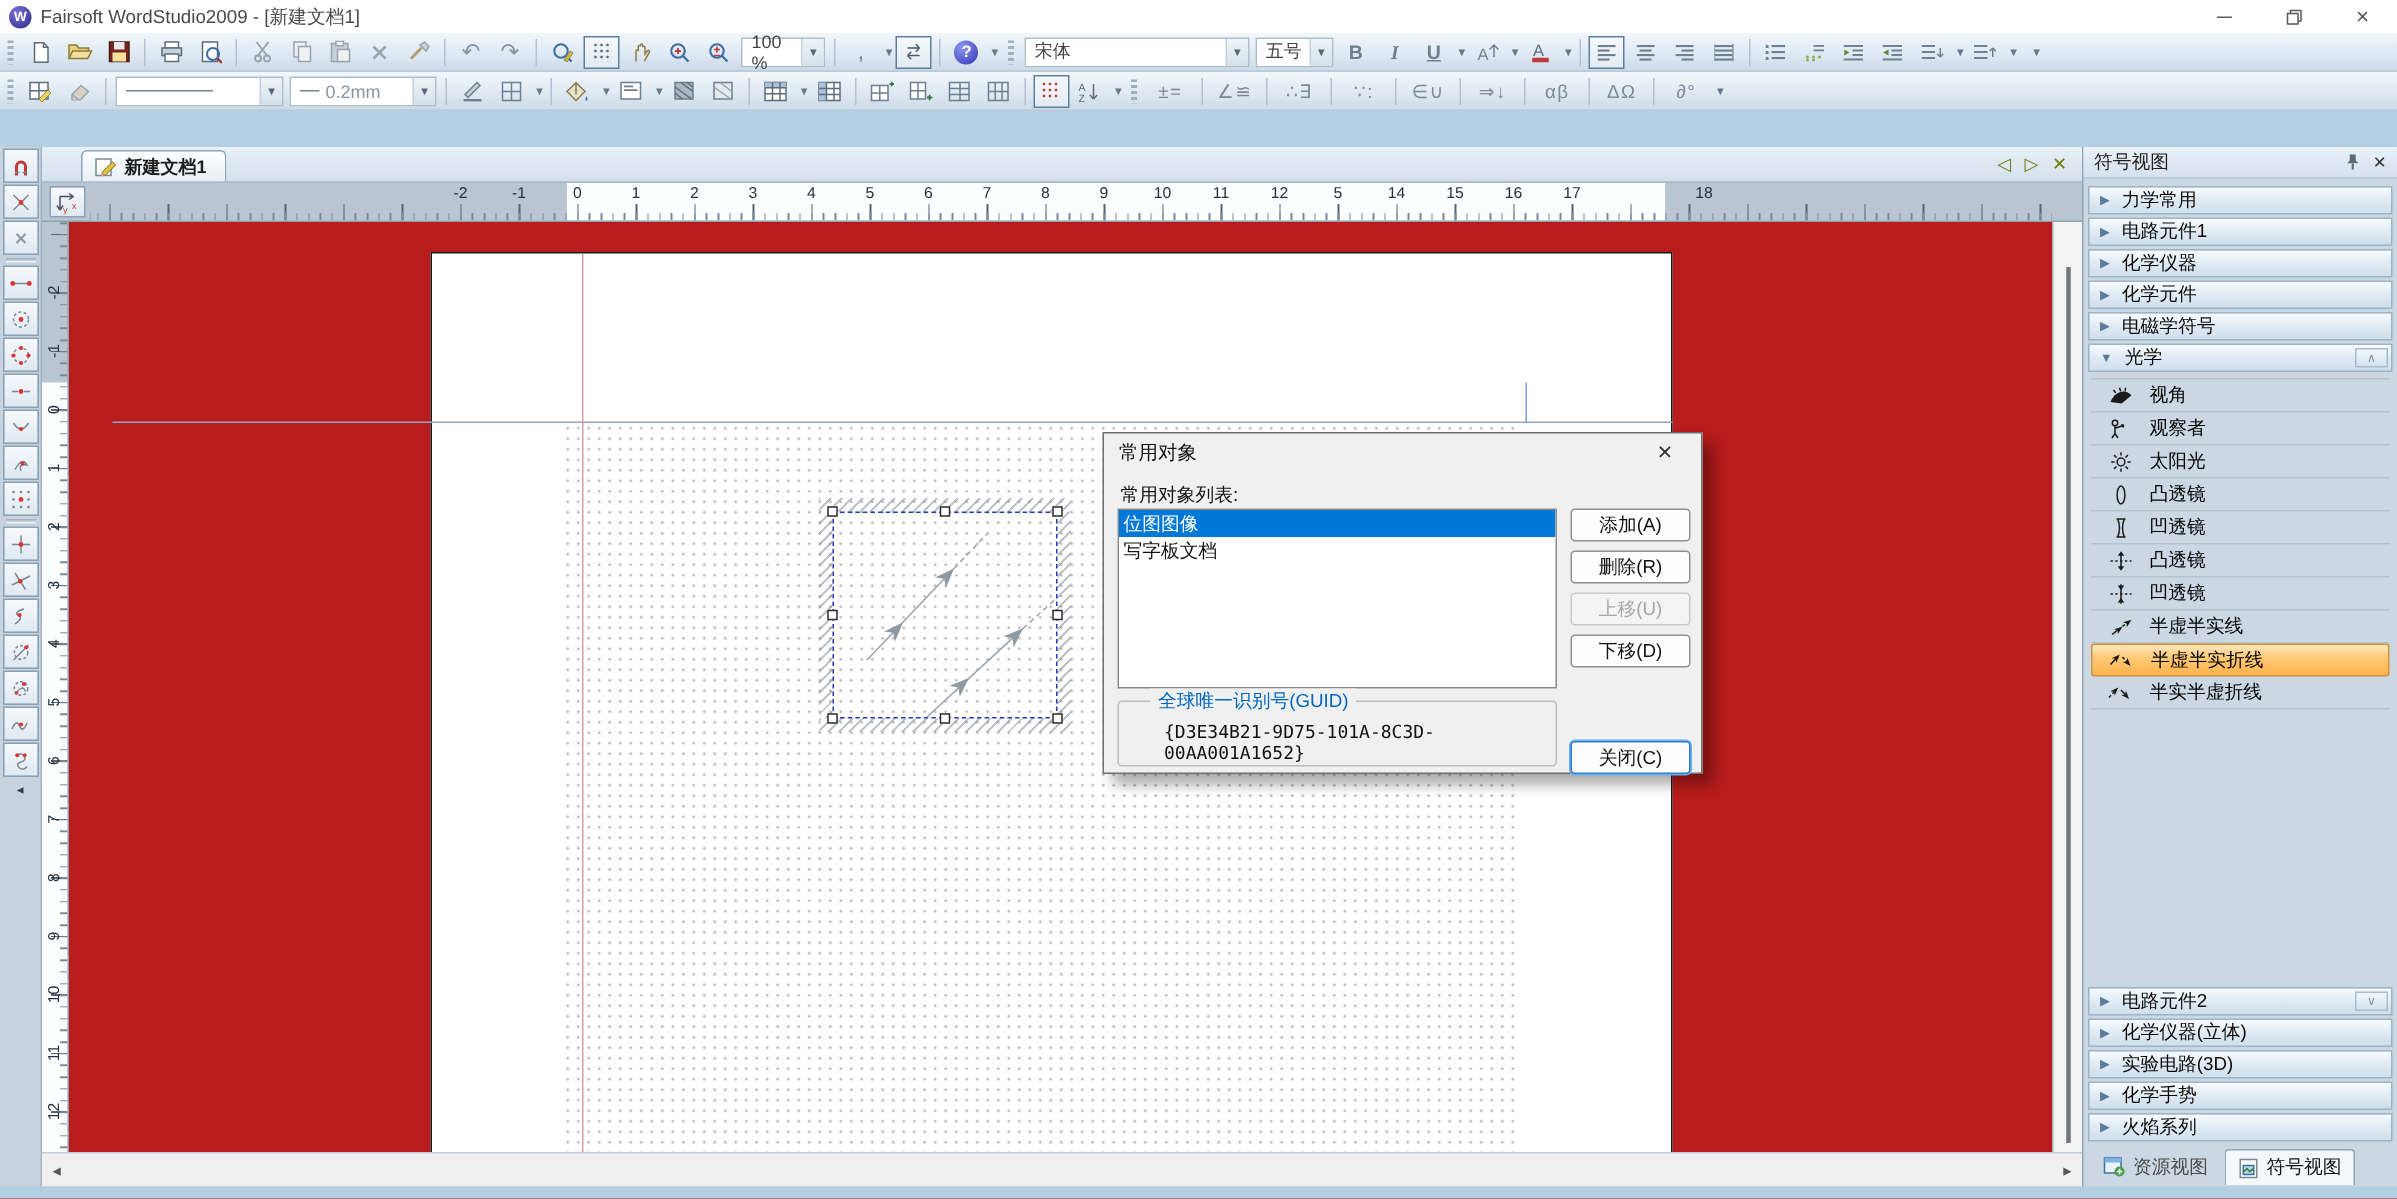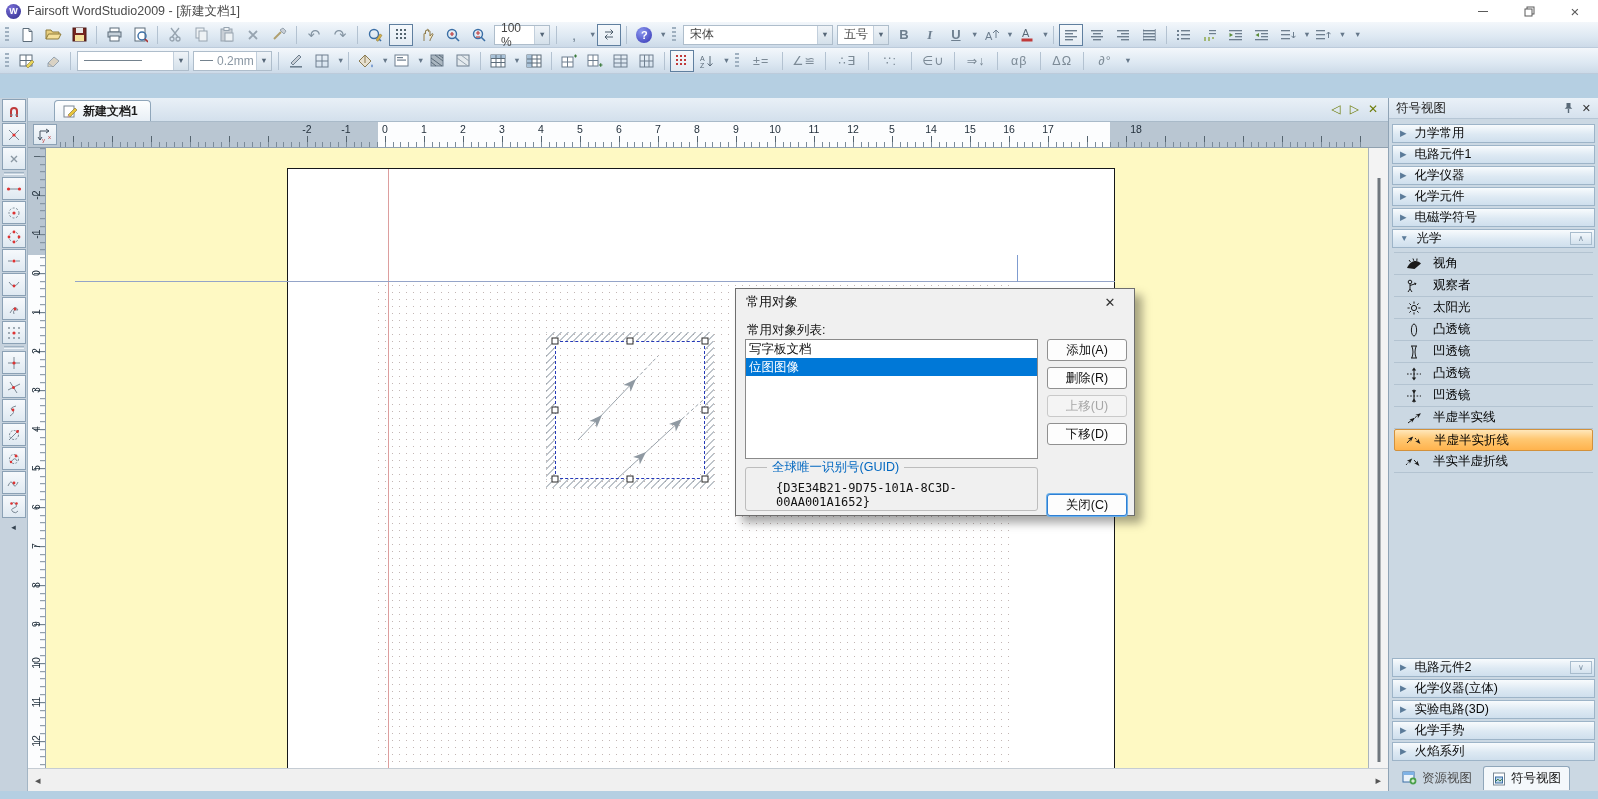--- a/index.html
+++ b/index.html
@@ -49,21 +49,21 @@
 .hruler .white{position:absolute;left:318px;width:732px;top:0;bottom:0;background:#fcfdfe}
 .hticks{position:absolute;inset:0;background-image:repeating-linear-gradient(to right,#7b8b99 0 1px,transparent 1px 7.8px),repeating-linear-gradient(to right,#55646f 0 1px,transparent 1px 39px);background-size:100% 5px,100% 11px;background-repeat:repeat-x;background-position:left 5px bottom 0px,left 13px bottom 0px}
 .hn{position:absolute;top:1px;font-size:10.5px;color:#24313d;transform:translateX(-50%)}
 
 .cwrap{position:absolute;left:0;right:0;top:50px;bottom:23px}
 .vruler{position:absolute;left:0;top:0;width:18px;bottom:0;background:#b9c6d2;border-right:1px solid #8fa0af;overflow:hidden}
 .vruler .white{position:absolute;top:107px;height:700px;left:0;right:0;background:#fcfdfe}
 .vticks{position:absolute;inset:0;background-image:repeating-linear-gradient(to bottom,#7b8b99 0 1px,transparent 1px 7.8px),repeating-linear-gradient(to bottom,#55646f 0 1px,transparent 1px 39px);background-size:5px 100%,11px 100%;background-repeat:repeat-y;background-position:right 0px top 0.2px,right 0px top 8px}
 .vn{position:absolute;left:8px;transform:translate(-50%,-50%) rotate(-90deg);font-size:10.5px;color:#24313d}
 
-.canvas{position:absolute;left:18px;right:20px;top:0;bottom:0;background:#fef9c3;overflow:hidden}
+.canvas{position:absolute;left:18px;right:20px;top:0;bottom:0;background:#b91c1c;overflow:hidden}
 .page{position:absolute;left:241px;top:20px;width:828px;height:660px;background:#fff;border:1px solid #16181a}
 .dots{position:absolute;left:329px;top:134px;width:637px;bottom:0;background-image:radial-gradient(circle,#c3b6b4 .8px,transparent .95px);background-size:7px 7px}
 .pinkline{position:absolute;left:342px;top:21px;bottom:0;width:1px;background:#dd9e9e}
 .hguide{position:absolute;left:29px;top:133px;width:1040px;height:1px;background:#94a4c8}
 .vguide{position:absolute;left:971px;top:107px;width:1px;height:27px;background:#7f9cd0}
 
 
 .selwrap{position:absolute;left:509px;top:193px;width:150px;height:138px}
 .hs{position:absolute;background-image:repeating-linear-gradient(135deg,rgba(125,138,150,.5) 0 1.4px,transparent 1.4px 5px)}
 .hs.t{left:-9px;right:-9px;top:-9px;height:9px}.hs.b{left:-9px;right:-9px;bottom:-9px;height:9px}
@@ -416,21 +416,21 @@
         <svg width="16" height="13">
           <path d="M3,9 l6,-6 l5,4 l-6,6 l-5,0 z" fill="#d9d2c4" stroke="#97a4b0"></path>
           <path d="M3,9 l5,4" stroke="#97a4b0"></path>
         </svg>
       </span>
     <span class="sepv"></span>
     <span class="combo" style="width:112px">
         <span class="linespan"></span>
         <span class="ddbox">▼</span>
       </span>
-    <span class="combo" style="width:79px;color:#8a97a3">
+    <span class="combo" style="width:98px;color:#8a97a3">
         <span class="minidash"></span>
         <span>0.2mm</span>
         <span class="ddbox">▼</span>
       </span>
     <span class="sepv"></span>
     <span class="tb">
         <svg width="15" height="15">
           <path d="M2,10 L10,2 l2,2 l-8,8 z" fill="#c9cfd6" stroke="#6e7f8f"></path>
           <rect x="1" y="13" width="12" height="1.6" fill="#6e7f8f"></rect>
         </svg>
@@ -788,22 +788,22 @@
           <span class="hnd" style="left:100%;top:100%"></span>
         </div>
 
         <div class="dialog">
           <div class="dtitle">
             <span>常用对象</span>
             <span class="dclose">✕</span>
           </div>
           <div class="dlabel">常用对象列表:</div>
           <div class="dlist">
+            <div class="drow sel">位图图像</div>
             <div class="drow">写字板文档</div>
-            <div class="drow sel">位图图像</div>
           </div>
           <div class="dbtn" style="top:50px">添加(A)</div>
           <div class="dbtn" style="top:78px">删除(R)</div>
           <div class="dbtn disabled" style="top:106px">上移(U)</div>
           <div class="dbtn" style="top:134px">下移(D)</div>
           <div class="guidbox">
             <span class="guidlabel">全球唯一识别号(GUID)</span>
             <span class="guidval">{D3E34B21-9D75-101A-8C3D-00AA001A1652}</span>
           </div>
           <div class="dbtn focus" style="top:205px">关闭(C)</div>

